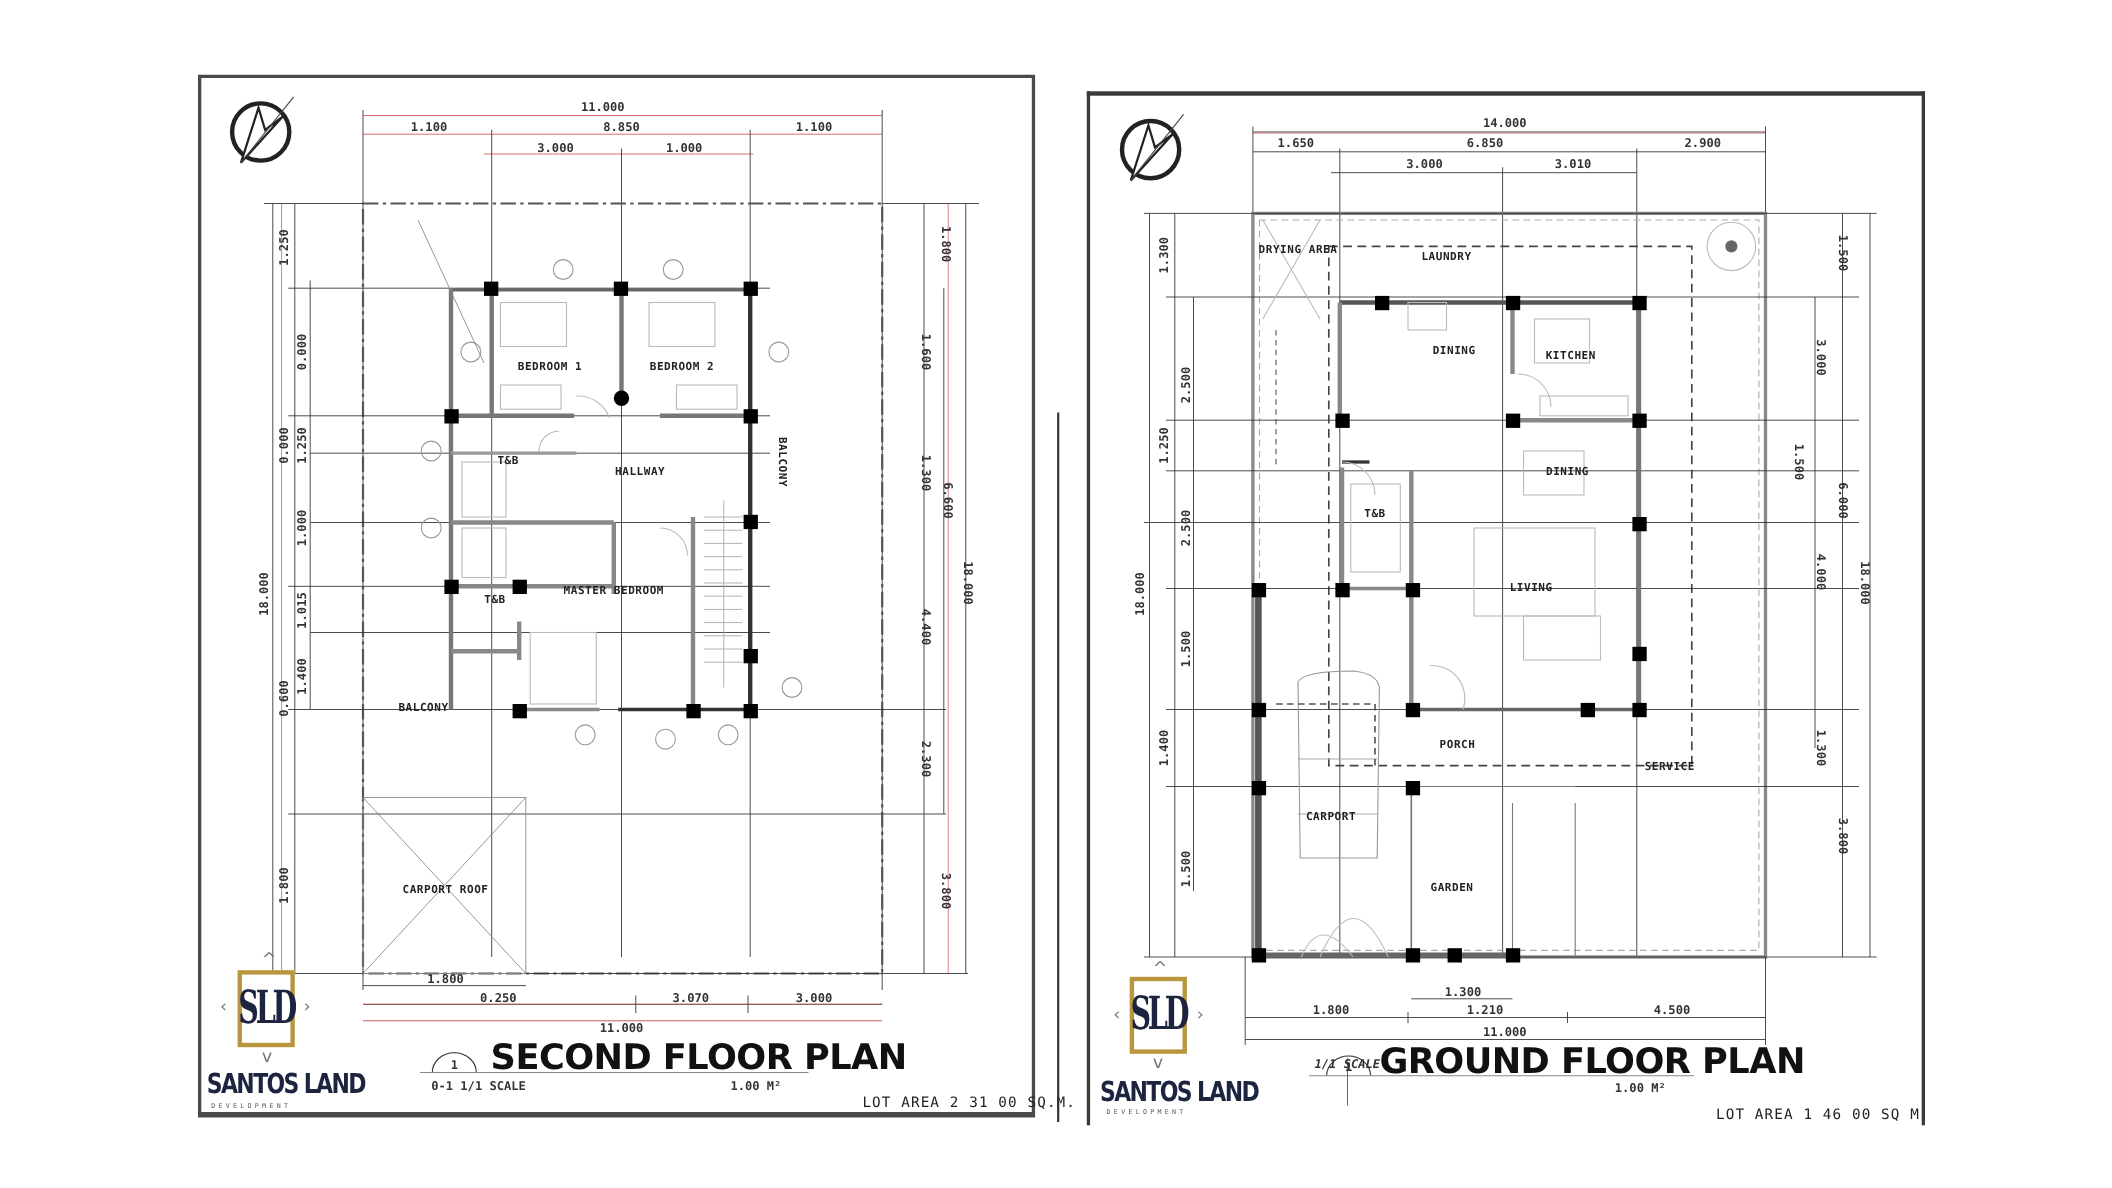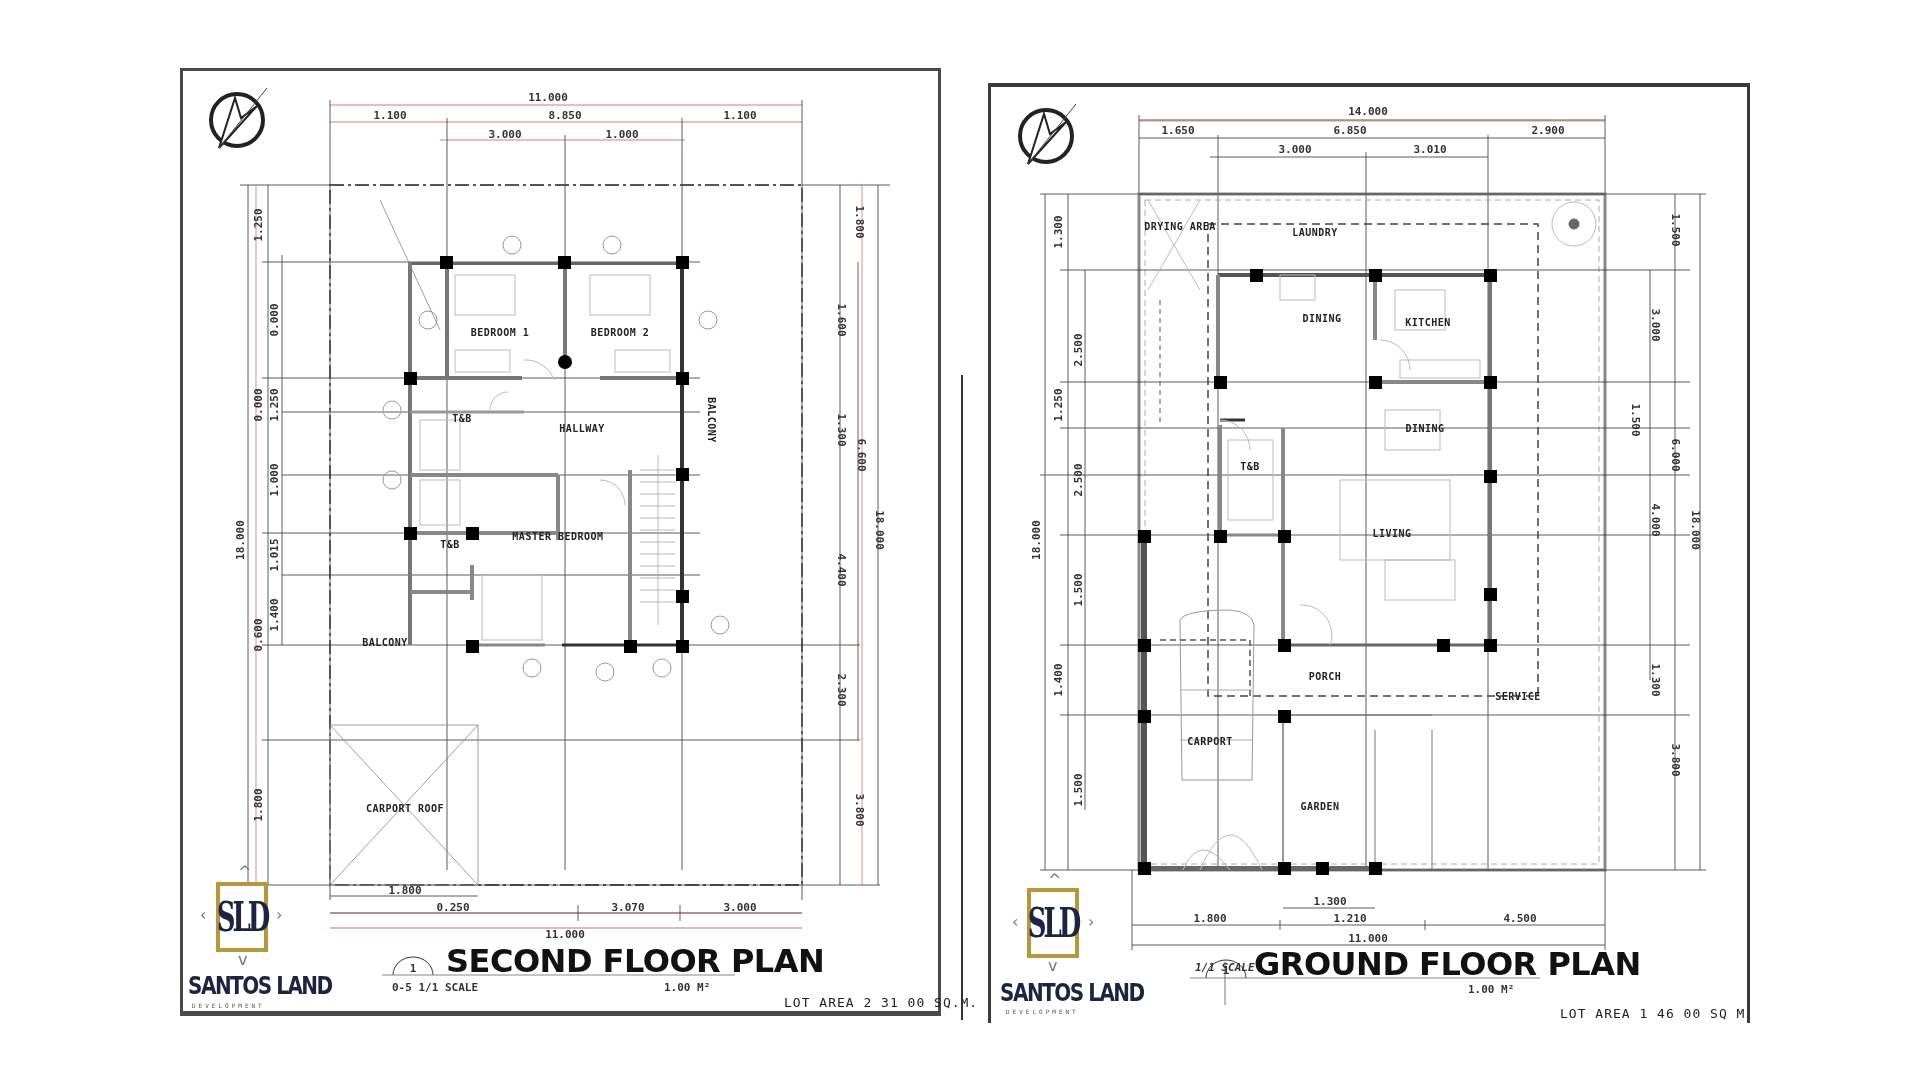--- a/index.html
+++ b/index.html
@@ -211,21 +211,21 @@
     <text x="740" y="911" text-anchor="middle">3.000</text>
     <text x="565" y="938" text-anchor="middle">11.000</text>
   </g>
 
   <path d="M393,975 A20,18 0 0 1 433,975" fill="none" stroke="#333" stroke-width="1"></path>
   <line x1="382" y1="975" x2="735" y2="975" stroke="#888" stroke-width="1"></line>
   <text x="413" y="972" class="dim" text-anchor="middle">1</text>
 </svg>
 
 <div class="plan-title" style="left:446px; top:942px;">SECOND FLOOR PLAN</div>
-<div class="sub" style="left:392px; top:981px;">0-5 1/1 SCALE</div>
+<div class="sub" style="left:392px; top:981px;">0-1 1/1 SCALE</div>
 <div class="sub" style="left:664px; top:981px;">1.00 M²</div>
 <div class="lot" style="left:752px; top:995px;margin-left:32px;">LOT AREA 2 31 00 SQ.M.</div>
 
 <div class="chev" style="left:238px; top:862px;">^</div>
 <div class="chev" style="left:200px; top:905px;">‹</div>
 <div class="chev" style="left:276px; top:905px;">›</div>
 <div class="logo-box" style="left:216px; top:882px;">
   <span class="logo-mark">SLD</span>
 </div>
 <div class="chev" style="left:238px; top:950px;">v</div>

